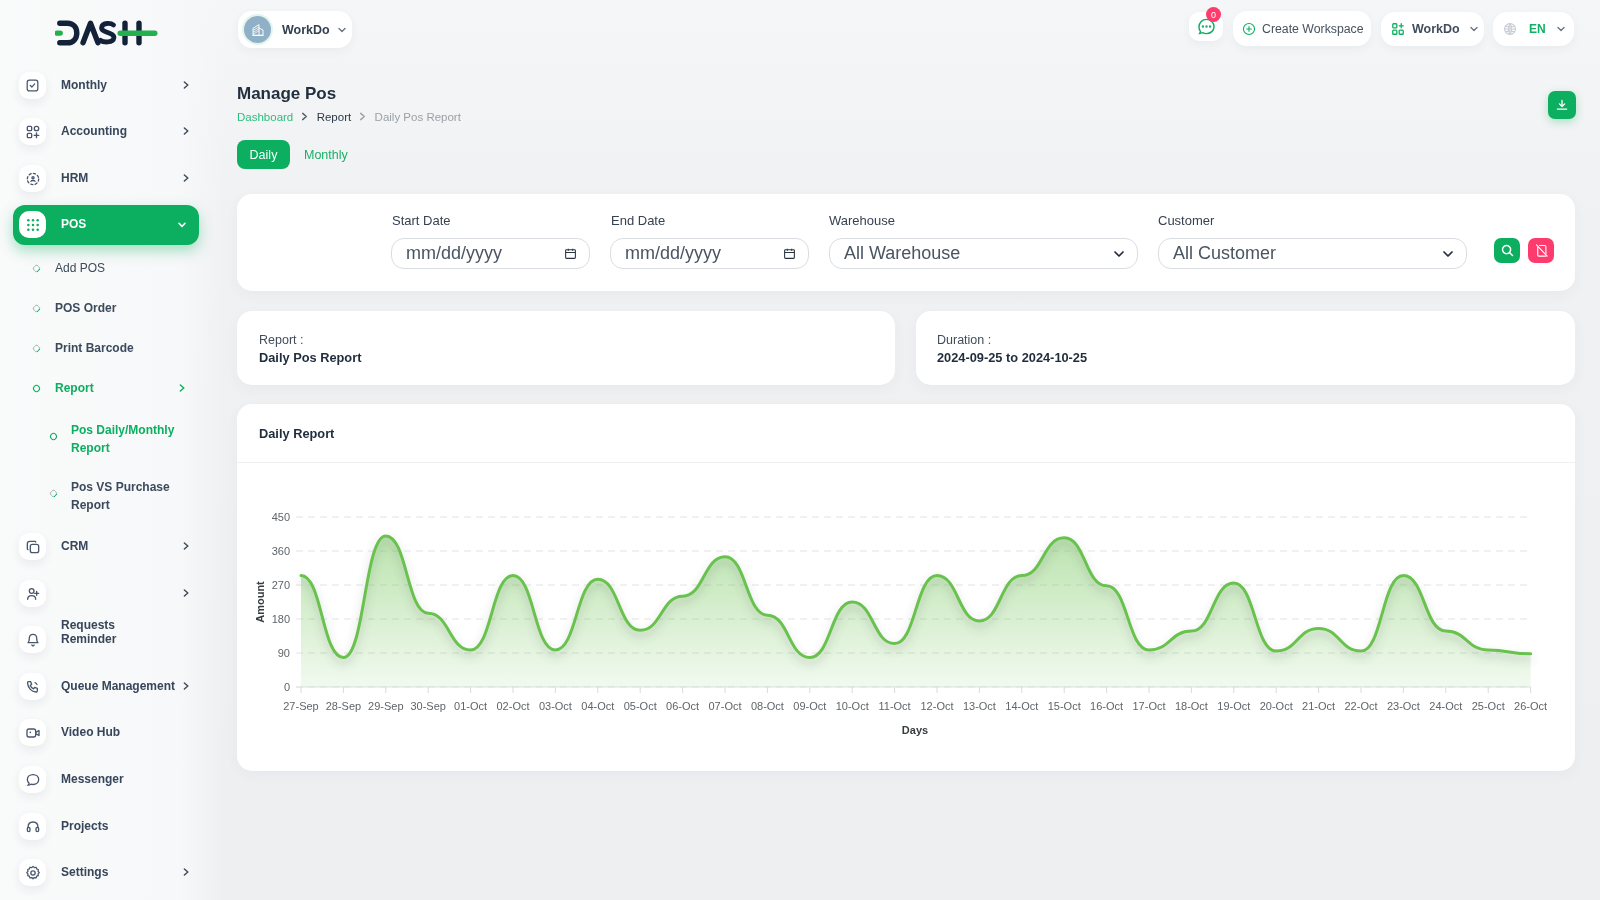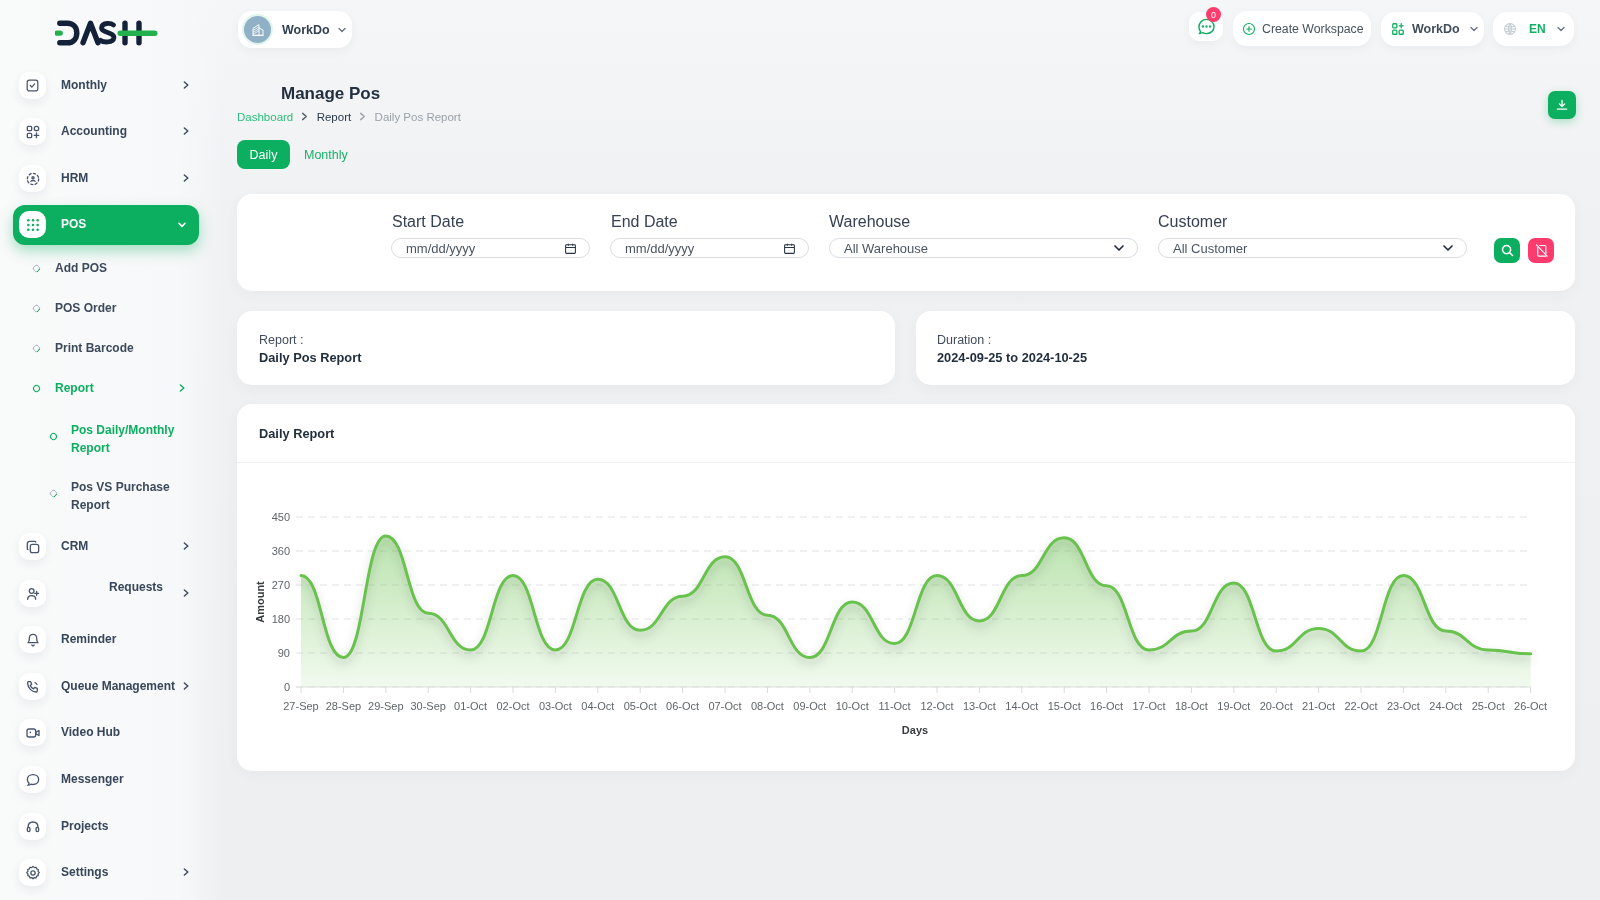--- a/index.html
+++ b/index.html
@@ -12,23 +12,23 @@
 .sidebar-bg { position:absolute; left:0; top:0; width:224px; height:900px;
   background:linear-gradient(90deg,#f9fafa 0%,#f7f8f9 80%,rgba(247,248,249,0)); }
 .icbx { position:absolute; width:27px; height:27px; background:#fff; border-radius:10px;
   box-shadow:0 4px 10px rgba(40,60,90,.08); display:flex; align-items:center; justify-content:center; }
 .mitem { position:absolute; left:61px; font-size:12px; font-weight:700; color:#37465a; }
 .chev { position:absolute; left:179px; width:10px; height:10px; }
 .smenu { position:absolute; font-size:12px; font-weight:700; color:#3c4a5c; }
 .pill { position:absolute; background:#fff; border-radius:14px; box-shadow:0 3px 10px rgba(40,60,90,.05);
   display:flex; align-items:center; }
 .card { position:absolute; background:#fff; border-radius:15px; box-shadow:0 4px 14px rgba(60,80,100,.045); }
-.flabel { position:absolute; font-size:16px; color:#364152; }
-.finput { position:absolute; height:20px; border:1px solid #d9dde2; border-radius:13px; background:#fff;
-  font-size:13px; color:#4a5561; display:flex; align-items:center; padding:0 14px; }
+.flabel { position:absolute; font-size:13px; color:#364152; }
+.finput { position:absolute; height:31px; border:1px solid #d9dde2; border-radius:13px; background:#fff;
+  font-size:18px; color:#4a5561; display:flex; align-items:center; padding:0 14px; }
 </style>
 </head>
 <body>
 <div class="sidebar-bg"></div>
 
 <svg style="position:absolute;left:55px;top:20px" width="104" height="26" viewBox="0 0 104 26">
   <g fill="none" stroke="#132239" stroke-width="5.4" stroke-linecap="round">
     <path d="M4.8,3.2 H12.5 C18.5,3.2 21.8,7.8 21.8,13 C21.8,18.2 18.5,22.8 12.5,22.8 H4.8"></path>
     <path d="M28,22.8 L35.5,3.2 L43,22.8" stroke-linejoin="round"></path>
     <path d="M58.5,5 C56.5,3.3 47.5,1.8 46.6,7.6 C45.9,12.6 59.6,12.2 58.9,17.6 C58.1,23.6 48,22.3 45.6,20.3" stroke-width="4.8"></path>
@@ -85,21 +85,21 @@
         <circle cx="5" cy="19" r="1.9"></circle>
         <circle cx="12" cy="19" r="1.9"></circle>
         <circle cx="19" cy="19" r="1.9"></circle>
       </svg>
     </div>
 <span class="mitem" style="top:217px;color:#fff;">POS</span>
 <svg class="chev" style="left:177px;top:220px" width="11" height="11" viewBox="0 0 11 11">
       <path d="M2.2 3.6 L5.5 7 L8.8 3.6" stroke="#fff" stroke-width="1.7" fill="none" stroke-linecap="round" stroke-linejoin="round"></path>
     </svg>
 <span style="position:absolute;left:33px;top:265px;width:7px;height:7px;border-radius:50%;border:1.7px solid #b6bec8;border-bottom-color:#0caf60;transform:rotate(-45deg);display:block;"></span>
-<span class="smenu" style="left:55px;top:261px;color:#3c4a5c;font-weight:700;">Add POS</span>
+<span class="smenu" style="left:55px;top:261px;color:#3c4a5c;font-weight:400;">Add POS</span>
 <span style="position:absolute;left:33px;top:305px;width:7px;height:7px;border-radius:50%;border:1.7px solid #b6bec8;border-bottom-color:#0caf60;transform:rotate(-45deg);display:block;"></span>
 <span class="smenu" style="left:55px;top:301px;color:#3c4a5c;font-weight:700;">POS Order</span>
 <span style="position:absolute;left:33px;top:345px;width:7px;height:7px;border-radius:50%;border:1.7px solid #b6bec8;border-bottom-color:#0caf60;transform:rotate(-45deg);display:block;"></span>
 <span class="smenu" style="left:55px;top:341px;color:#3c4a5c;font-weight:700;">Print Barcode</span>
 <span style="position:absolute;left:33px;top:385px;width:7px;height:7px;border-radius:50%;border:1.7px solid #0caf60;border-bottom-color:#0caf60;transform:rotate(-45deg);display:block;"></span>
 <span class="smenu" style="left:55px;top:381px;color:#0caf60;font-weight:700;">Report</span>
 <svg class="chev" style="left:177px;top:383px" width="10" height="11" viewBox="0 0 10 11">
       <path d="M3.2 2.2 L7 5.5 L3.2 8.8" stroke="#0caf60" stroke-width="1.6" fill="none" stroke-linecap="round" stroke-linejoin="round"></path>
     </svg>
 <span style="position:absolute;left:50px;top:433px;width:7px;height:7px;border-radius:50%;border:1.7px solid #0caf60;border-bottom-color:#0caf60;transform:rotate(-45deg);display:block;"></span>
@@ -116,21 +116,21 @@
 <svg class="chev" style="left:181px;top:541px" width="10" height="11" viewBox="0 0 10 11">
       <path d="M3.2 2.2 L7 5.5 L3.2 8.8" stroke="#3c4a5c" stroke-width="1.6" fill="none" stroke-linecap="round" stroke-linejoin="round"></path>
     </svg>
 <div class="icbx" style="left:19px;top:580px;">
       <svg width="16" height="16" viewBox="0 0 24 24" fill="none" stroke="#49566b" stroke-width="2" stroke-linecap="round">
         <circle cx="10" cy="7.5" r="3.5"></circle>
         <path d="M4 20 C4 15.5 8 14.5 10 14.5 C12 14.5 16 15.5 16 20"></path>
         <path d="M17.5 8 V14 M14.5 11 H20.5"></path>
       </svg>
     </div>
-<span class="mitem" style="top:580px;margin-left:48px;">Requests</span>
+<span class="mitem" style="top:618px;">Requests</span>
 <svg class="chev" style="left:181px;top:588px" width="10" height="11" viewBox="0 0 10 11">
       <path d="M3.2 2.2 L7 5.5 L3.2 8.8" stroke="#3c4a5c" stroke-width="1.6" fill="none" stroke-linecap="round" stroke-linejoin="round"></path>
     </svg>
 <div class="icbx" style="left:19px;top:626px;">
       <svg width="16" height="16" viewBox="0 0 24 24" fill="none" stroke="#49566b" stroke-width="2" stroke-linecap="round" stroke-linejoin="round">
         <path d="M12 3.5 C8.5 3.5 6.5 6 6.5 9.5 C6.5 14.5 4.5 16 4.5 16 L19.5 16 C19.5 16 17.5 14.5 17.5 9.5 C17.5 6 15.5 3.5 12 3.5 Z"></path>
         <path d="M10.3 19.5 C10.7 20.4 11.3 20.8 12 20.8 C12.7 20.8 13.3 20.4 13.7 19.5"></path>
       </svg>
     </div>
 <span class="mitem" style="top:632px;">Reminder</span>
@@ -226,21 +226,21 @@
   <svg style="margin-left:10px" width="14" height="14" viewBox="0 0 24 24" fill="none" stroke="#c6ccd2" stroke-width="1.9">
       <circle cx="12" cy="12" r="9.3"></circle>
       <path d="M2.7 12 H21.3 M12 2.7 C15 6 15 18 12 21.3 M12 2.7 C9 6 9 18 12 21.3 M4.2 6.8 C8 9 16 9 19.8 6.8 M4.2 17.2 C8 15 16 15 19.8 17.2"></path>
     </svg>
   <span style="margin-left:12px;font-size:12px;font-weight:700;color:#13af64;">EN</span>
   <svg style="margin-left:10px" width="10" height="10" viewBox="0 0 10 10">
       <path d="M2 3.5 L5 6.5 L8 3.5" stroke="#6b7480" stroke-width="1.4" fill="none" stroke-linecap="round" stroke-linejoin="round"></path>
     </svg>
 </div>
 
-<div style="position:absolute;left:237px;top:84px;font-size:17px;font-weight:700;color:#222f3f;margin-left:44px;">Manage Pos</div>
+<div style="position:absolute;left:237px;top:84px;font-size:17px;font-weight:700;color:#222f3f;">Manage Pos</div>
 <div style="position:absolute;left:237px;top:111px;font-size:11.5px;">
   <span style="color:#2dbd7e;">Dashboard</span>
   <svg width="9" height="9" viewBox="0 0 10 10" style="margin:0 4px">
       <path d="M3 1.5 L7 5 L3 8.5" stroke="#555e67" stroke-width="1.6" fill="none" stroke-linecap="round" stroke-linejoin="round"></path>
     </svg>
   <span style="color:#2c3a4a;">Report</span>
   <svg width="9" height="9" viewBox="0 0 10 10" style="margin:0 4px">
       <path d="M3 1.5 L7 5 L3 8.5" stroke="#9aa1a9" stroke-width="1.6" fill="none" stroke-linecap="round" stroke-linejoin="round"></path>
     </svg>
   <span style="color:#9aa1a9;">Daily Pos Report</span>

